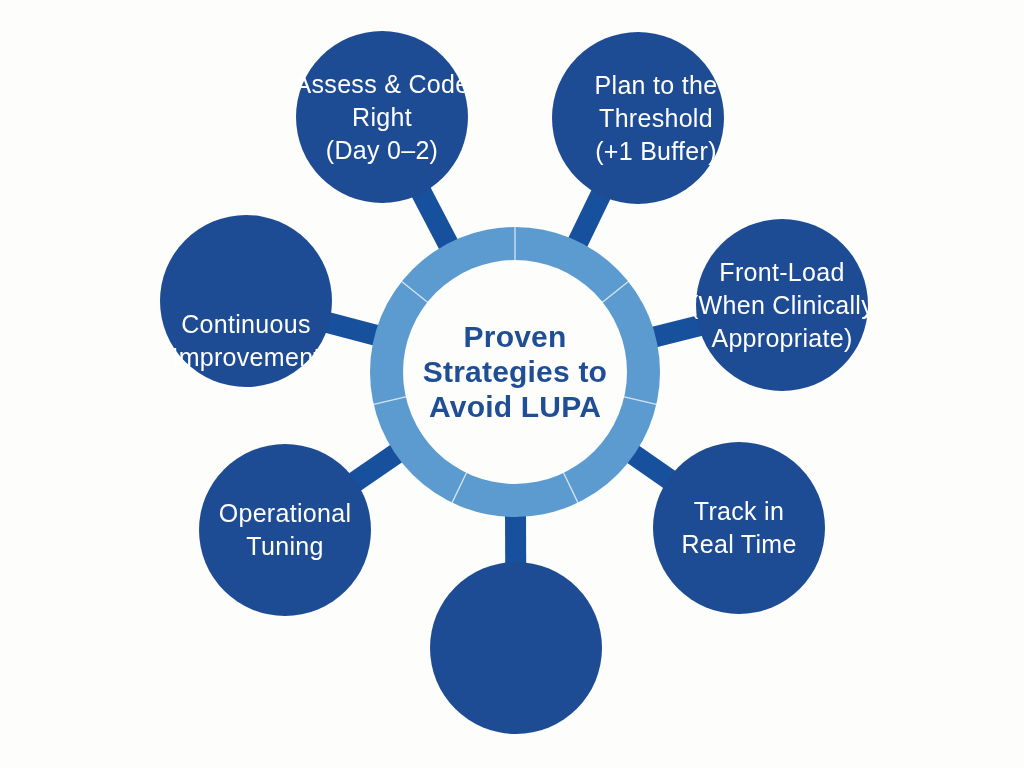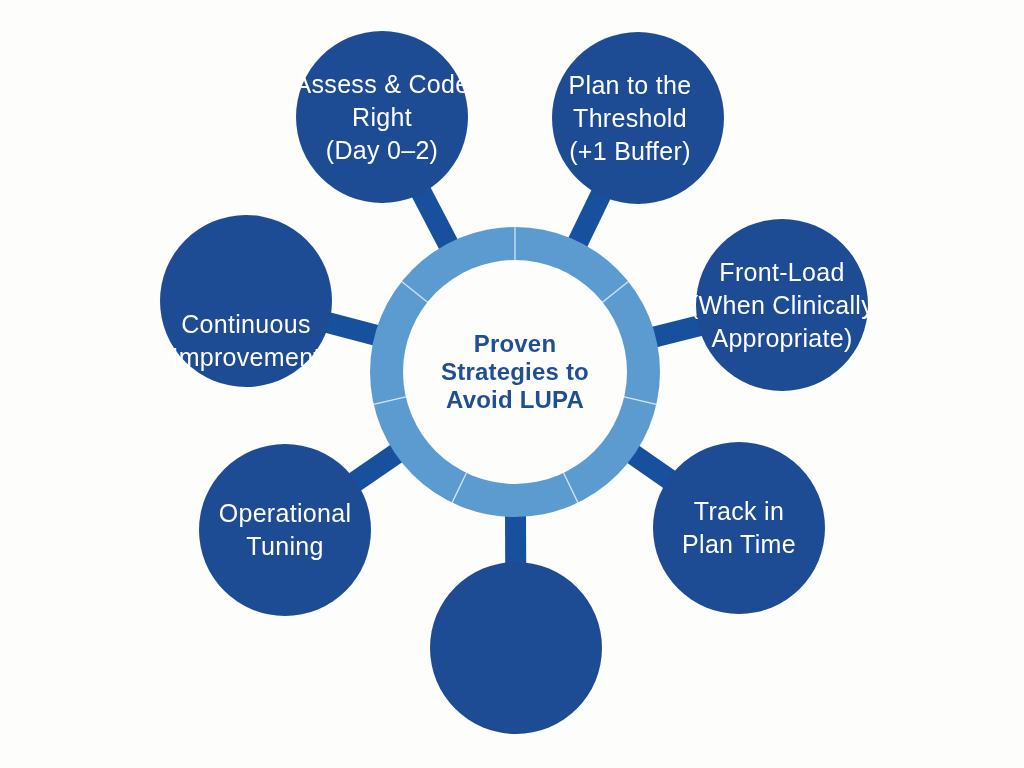--- a/index.html
+++ b/index.html
@@ -27,21 +27,21 @@
     letter-spacing: 0.3px;
     text-align: center;
     white-space: pre-line;
   }
   .hub-label {
     position: absolute;
     transform: translate(-50%, -50%);
     width: 250px;
     color: #1F4E96;
     font-weight: bold;
-    font-size: 24px;
+    font-size: 30px;
     line-height: 1.17;
     letter-spacing: 0.2px;
     text-align: center;
     white-space: pre-line;
   }
 </style>
 </head>
 <body>
 
 <div class="canvas">
@@ -83,26 +83,26 @@
     </g>
   </svg>
 
   <div class="hub-label" style="left:515px; top:372px;">Proven
 Strategies to
 Avoid LUPA</div>
 
   <div class="node-label" style="left:382px; top:117px;">Assess &amp; Code
 Right
 (Day 0–2)</div>
-  <div class="node-label" style="left:630px; top:118px;">Plan to the
+  <div class="node-label" style="left:656px; top:118px;">Plan to the
 Threshold
 (+1 Buffer)</div>
   <div class="node-label" style="left:782px; top:305px;">Front-Load
 (When Clinically
 Appropriate)</div>
   <div class="node-label" style="left:739px; top:528px;">Track in
-Plan Time</div>
+Real Time</div>
   <div class="node-label" style="left:285px; top:530px;text-align:center;">Operational
 Tuning</div>
   <div class="node-label" style="left:246px; top:301px;margin-top:40px;">Continuous
 Improvement</div>
 
 </div>
 
 </body></html>

